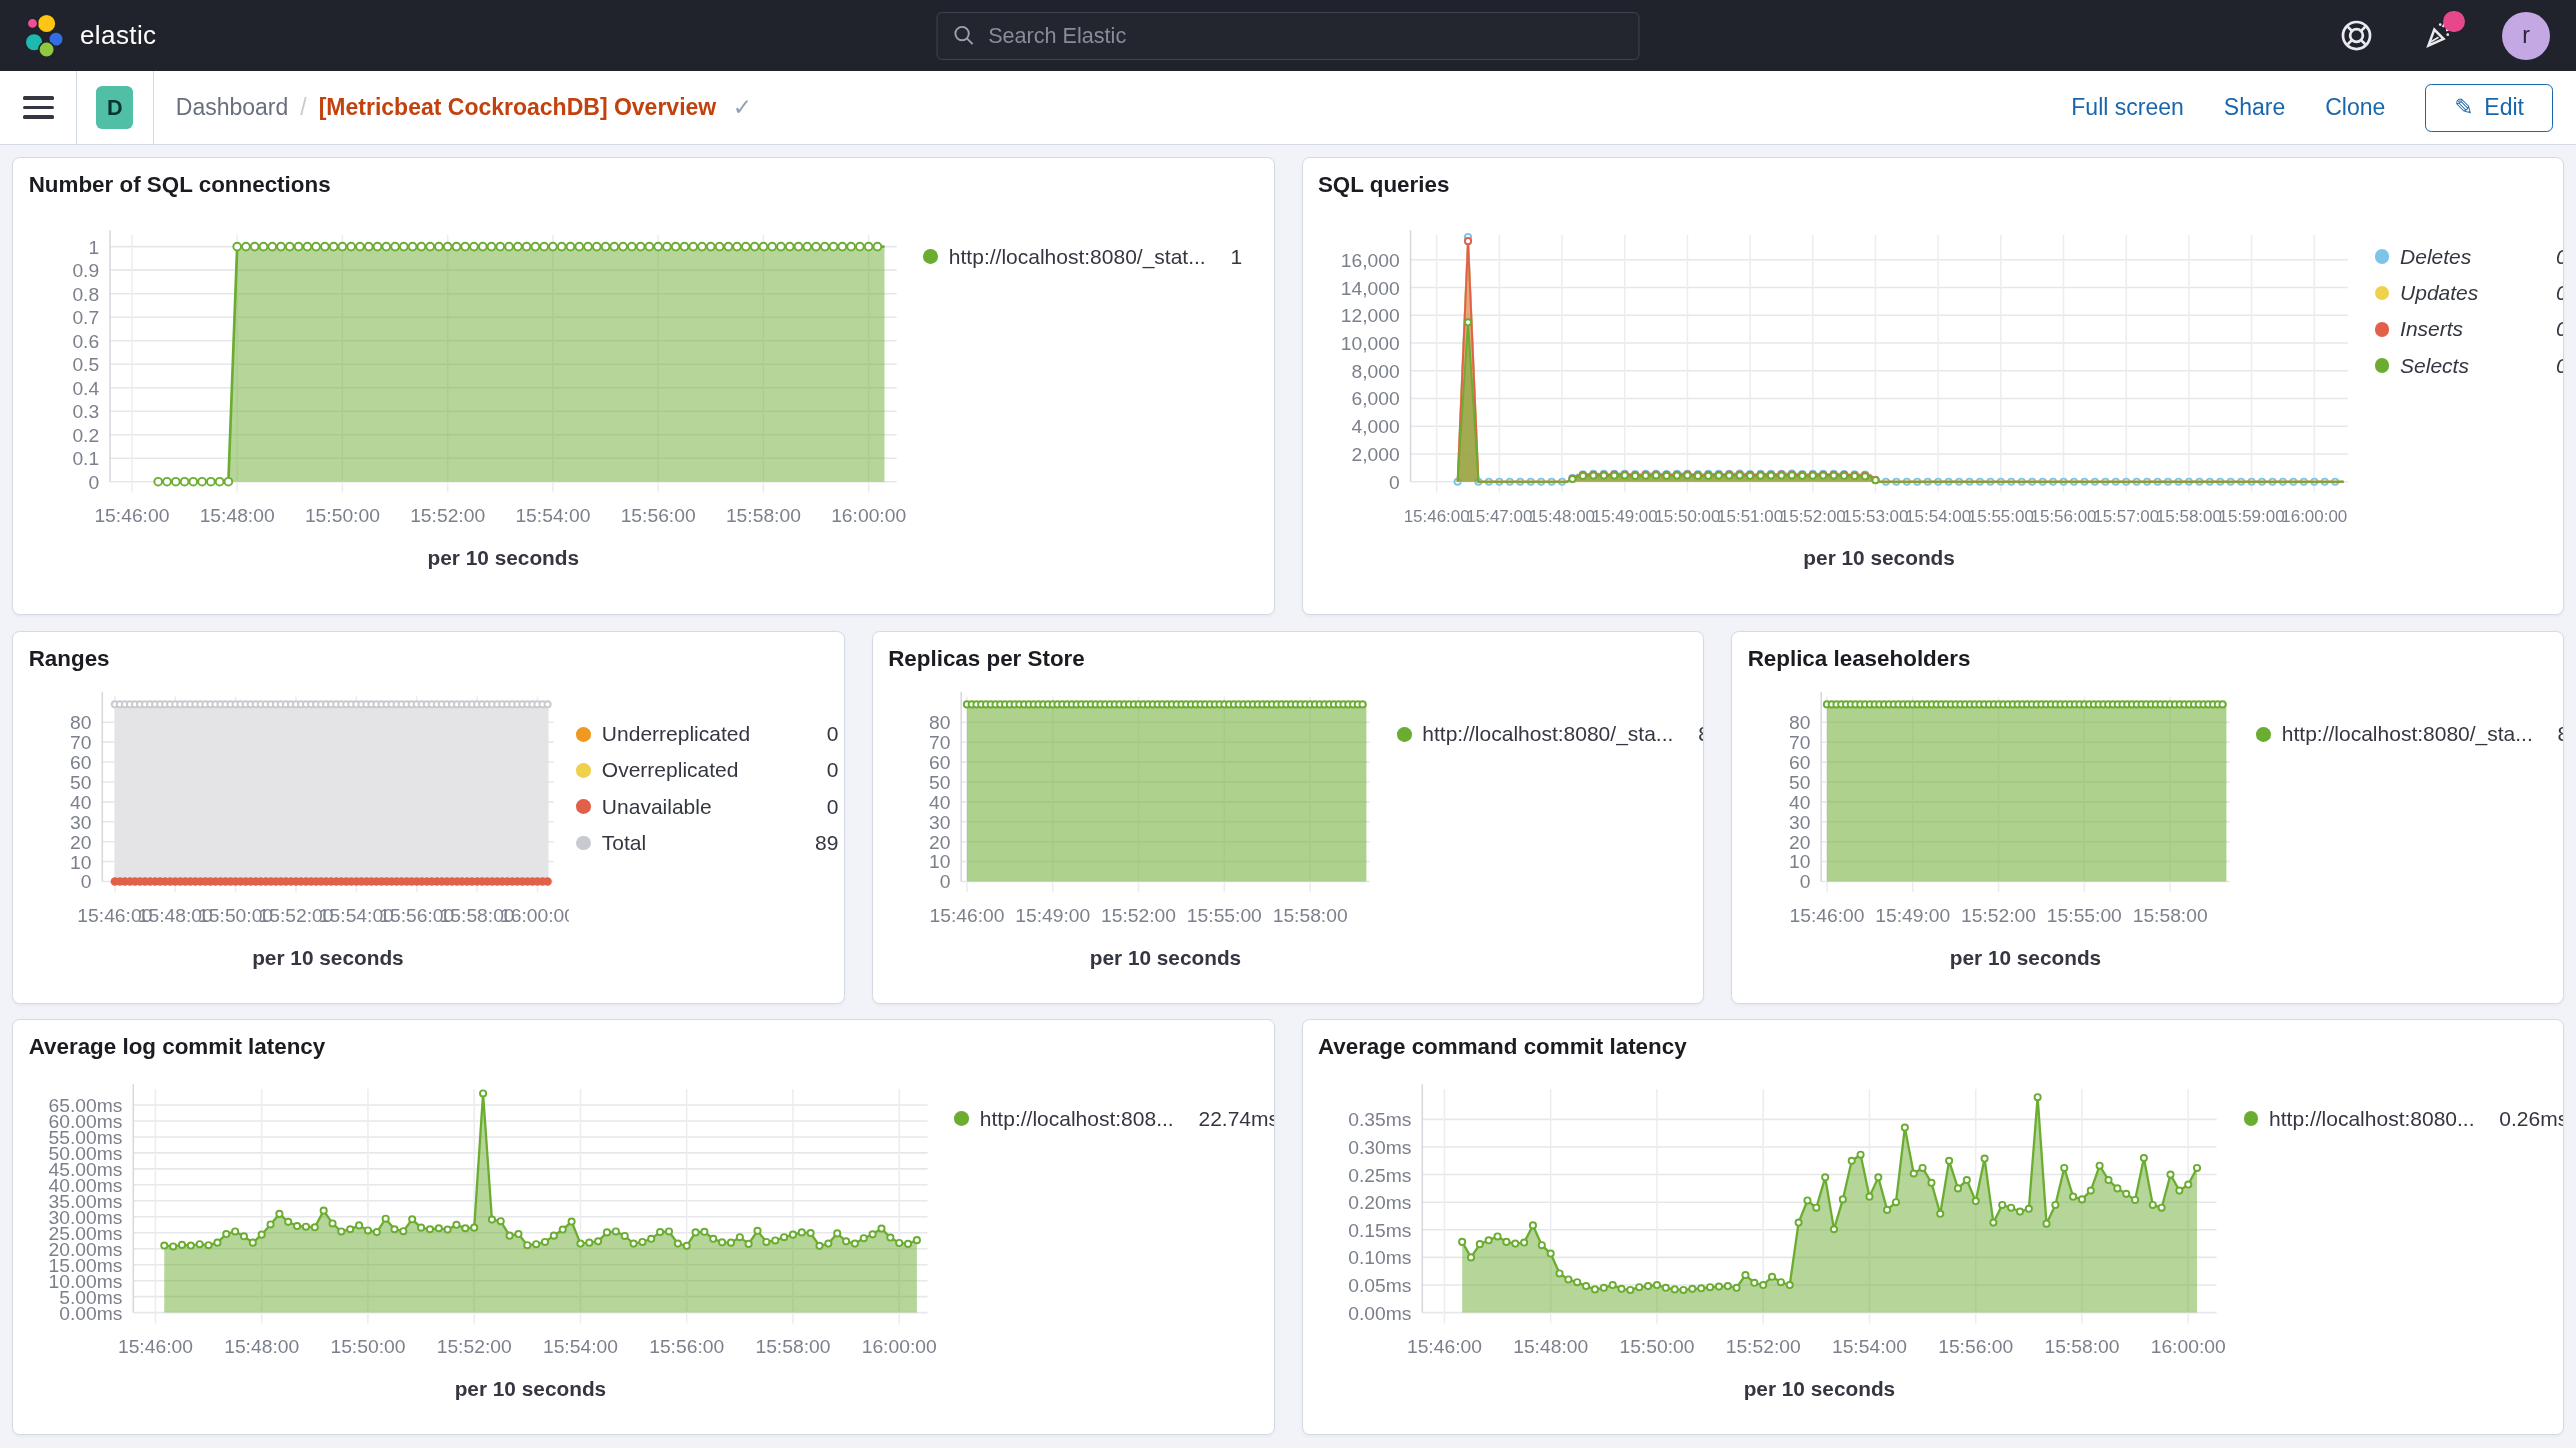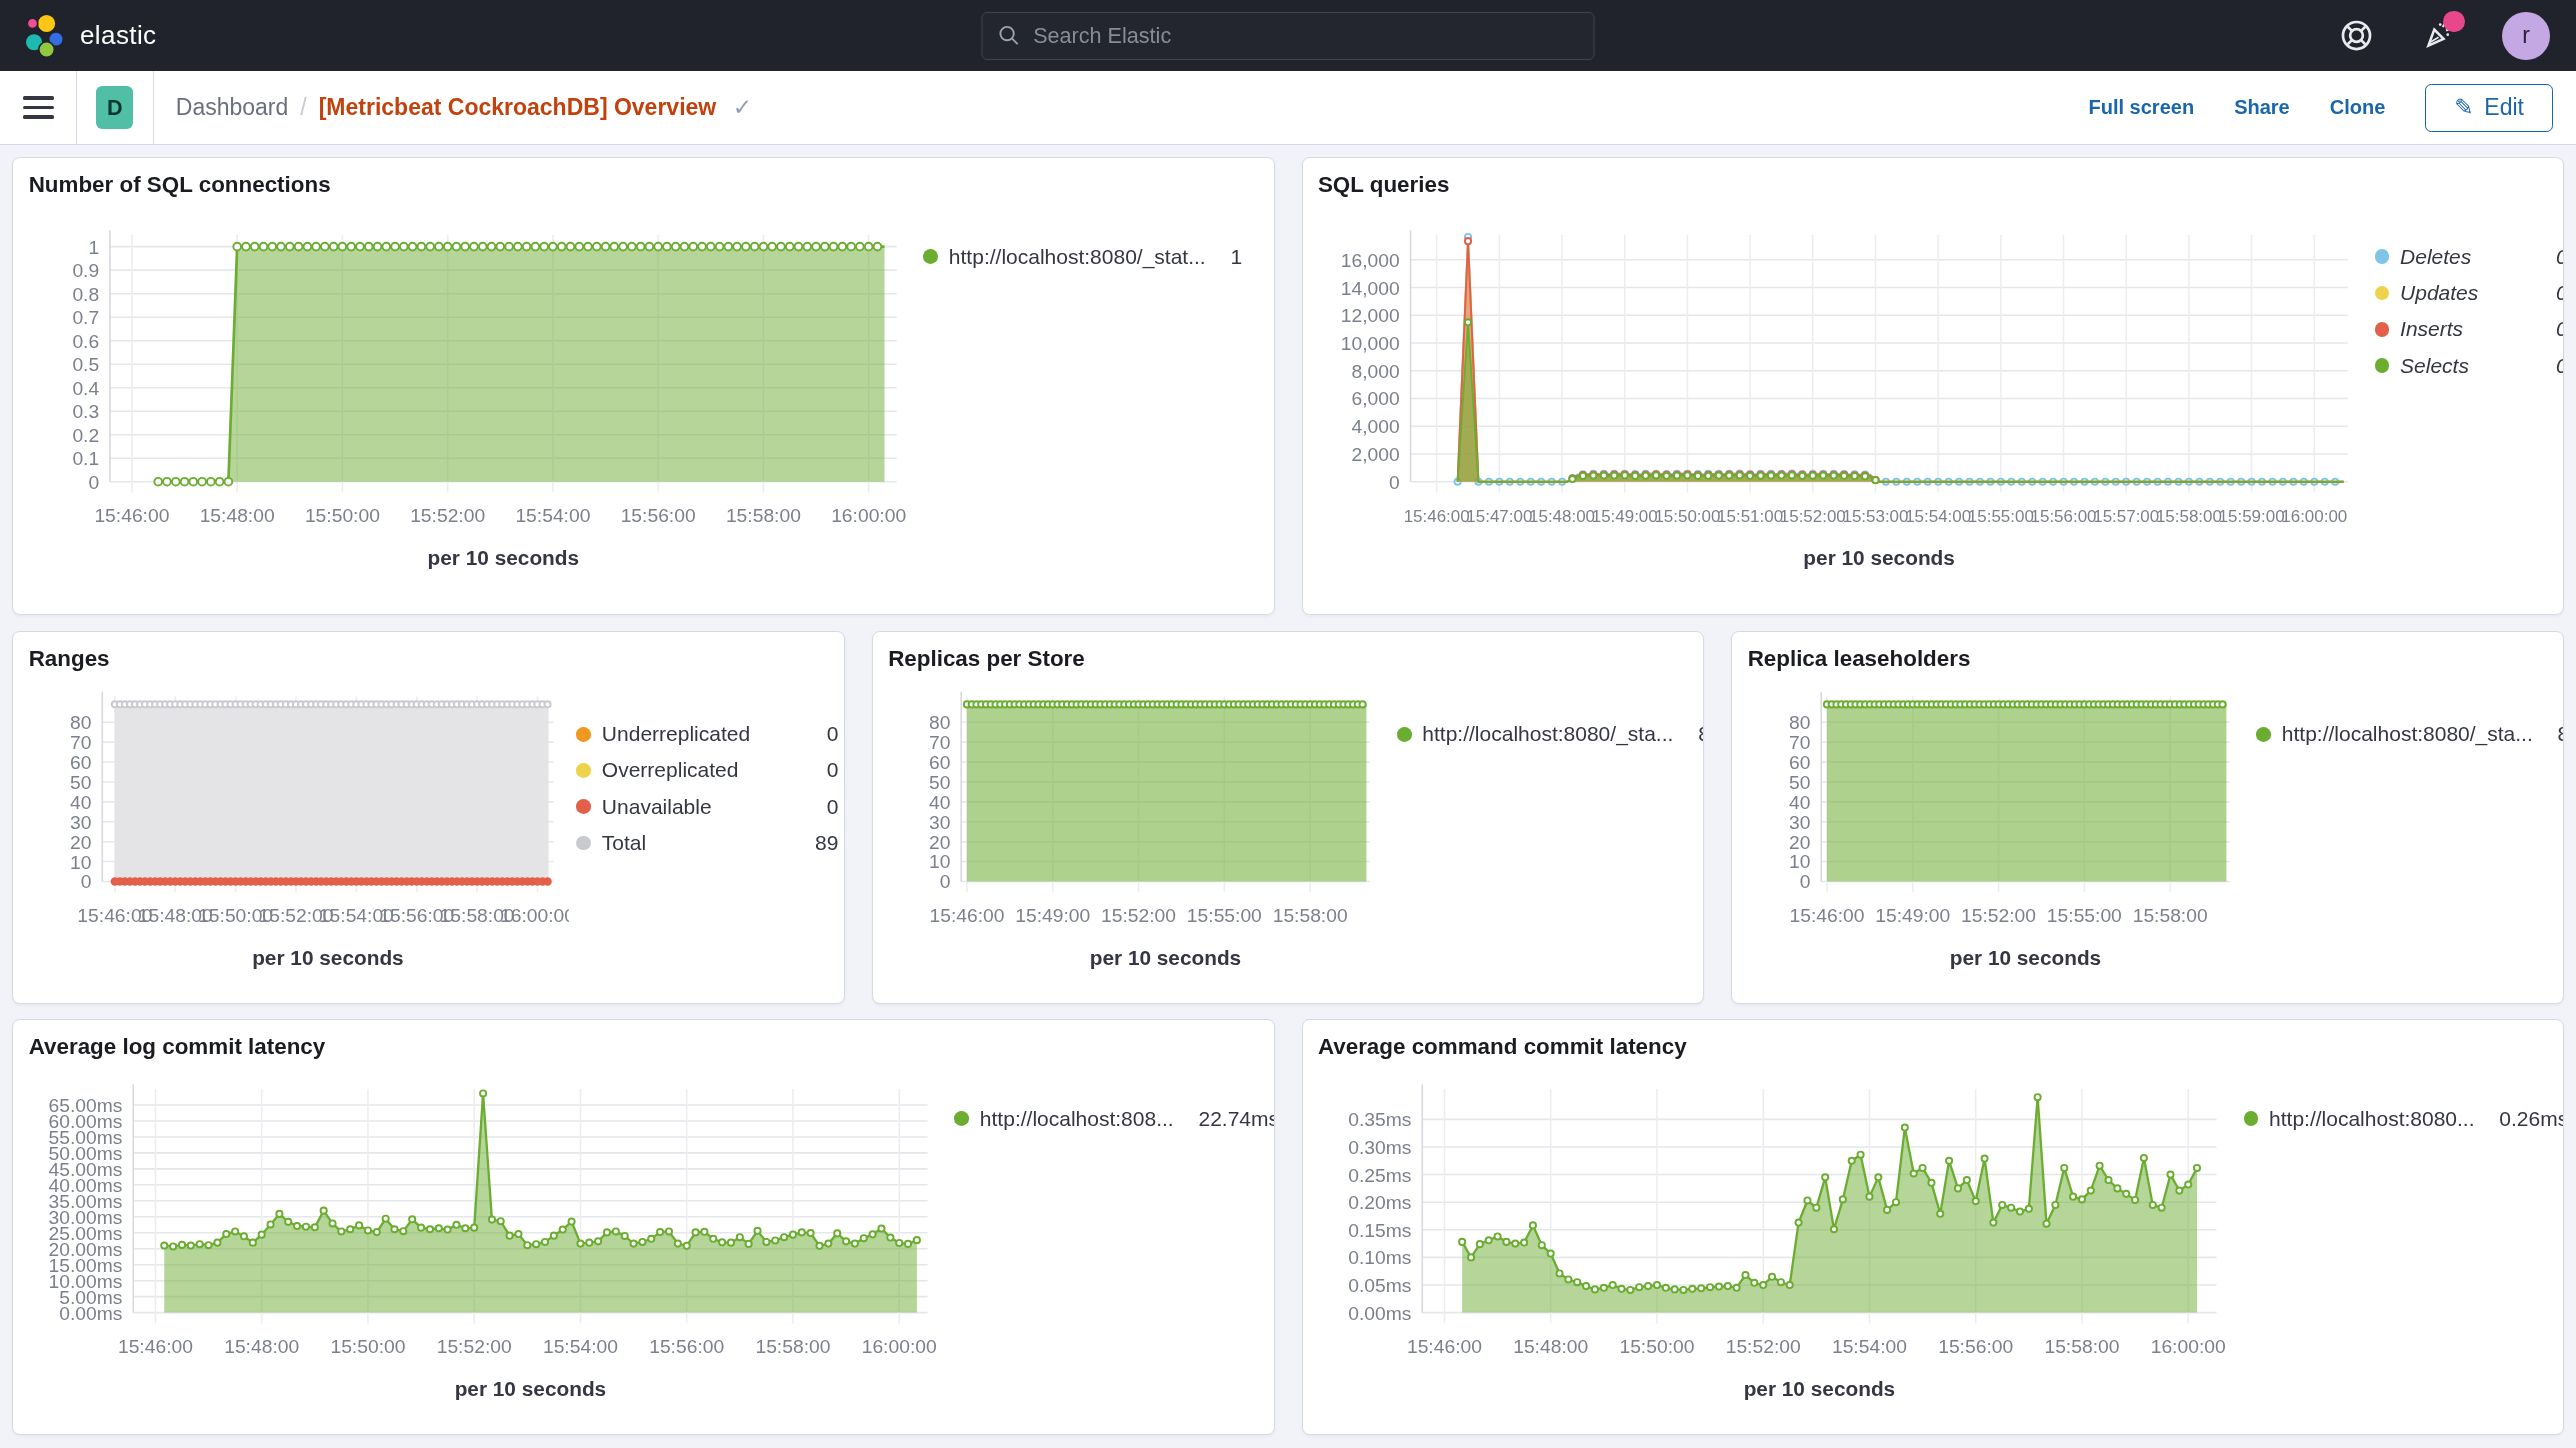--- a/index.html
+++ b/index.html
@@ -2,42 +2,42 @@
 <html style="font-size:12.3px"><head>
 <meta charset="utf-8">
 <style>
   * { margin:0; padding:0; box-sizing:border-box; }
   html,body { width:2576px; background:#f1f3f8; font-family:"Liberation Sans","DejaVu Sans",sans-serif; color:#343741; }
 
   
   .top-header { position:relative; height:71px; background:#20232b; display:flex; align-items:center; }
   .brand { display:flex; align-items:center; gap:14px; padding-left:23px; cursor:pointer; }
   .brand-word { color:#fff; font-size:26px; font-weight:400; letter-spacing:0.4px; }
-  .search-wrap { position:absolute; left:50%; transform:translateX(-50%); width:613px; height:48px; }
+  .search-wrap { position:absolute; left:50%; transform:translateX(-50%); width:703px; height:48px; }
   .search-box { width:100%; height:100%; background:#23262e; border:1.5px solid #41454f; border-radius:5.4px; display:flex; align-items:center; padding:0 15.4px; gap:12.3px; }
   .search-box input { flex:1; background:transparent; border:none; outline:none; color:#d4d7de; font-size:21.6px; font-family:inherit; }
   .search-box input::placeholder { color:#878d98; }
   .header-right { position:absolute; right:26px; display:flex; align-items:center; gap:45px; }
   .hicon { position:relative; width:37px; height:37px; display:flex; align-items:center; justify-content:center; cursor:pointer; }
   .notif-dot { position:absolute; top:-6.2px; right:-7.7px; width:21.6px; height:21.6px; border-radius:50%; }
   .avatar { width:48px; height:48px; border-radius:50%; background:#c3a8e4; color:#2c2236; font-size:23px; display:flex; align-items:center; justify-content:center; cursor:pointer; }
 
   
   .toolbar { height:74px; background:#fff; border-bottom:0.8px solid #d3dae6; display:flex; align-items:center; padding:0 23px; }
   .burger { width:31px; height:23px; display:flex; flex-direction:column; justify-content:space-between; cursor:pointer; margin-right:21.6px; }
   .burger span { display:block; height:3.9px; background:#343741; border-radius:1.5px; }
   .tb-sep { width:0.8px; height:74px; background:#d3dae6; }
   .app-badge { width:37px; height:43px; background:#50bfa5; border-radius:6.2px; color:#04352c; font-weight:700; font-size:21.6px; display:flex; align-items:center; justify-content:center; margin:0 20px; cursor:pointer; }
   .breadcrumb { display:flex; align-items:center; gap:12px; margin-left:21.6px; font-size:23px; }
   .crumb-parent { color:#69707d; cursor:pointer; }
   .crumb-sep { color:#c4cad3; }
   .crumb-title { color:#c2410c; font-weight:700; cursor:pointer; }
   .crumb-check { color:#93a0b0; font-size:23px; margin-left:4.6px; }
   .toolbar-right { margin-left:auto; display:flex; align-items:center; gap:40px; }
-  .tb-link { color:#1a66ad; font-size:20px; font-weight:700; cursor:pointer; }
+  .tb-link { color:#1a66ad; font-size:23px; font-weight:400; cursor:pointer; }
   .edit-btn { display:flex; align-items:center; gap:10.8px; border:1.5px solid #1a66ad; color:#1a66ad; border-radius:6.2px; height:48px; padding:0 28px; font-size:23px; font-weight:500; background:#fff; cursor:pointer; }
 
   
   .main { padding:12.3px; display:flex; flex-direction:column; gap:15.4px; }
   .row { display:grid; gap:27px; }
   .row1 { grid-template-columns:1fr 1fr; }
   .row2 { grid-template-columns:1fr 1fr 1fr; }
   .row3 { grid-template-columns:1fr 1fr; }
   .panel { background:#fff; border:0.8px solid #d3dae6; border-radius:7.7px; padding:14px 14px 6.2px 15.4px; box-shadow:0 1.5px 3.1px rgba(0,0,0,.04); overflow:hidden; }
   .panel h3 { font-size:22.4px; font-weight:700; color:#1a1c21; margin-bottom:1.5px; cursor:pointer; }

